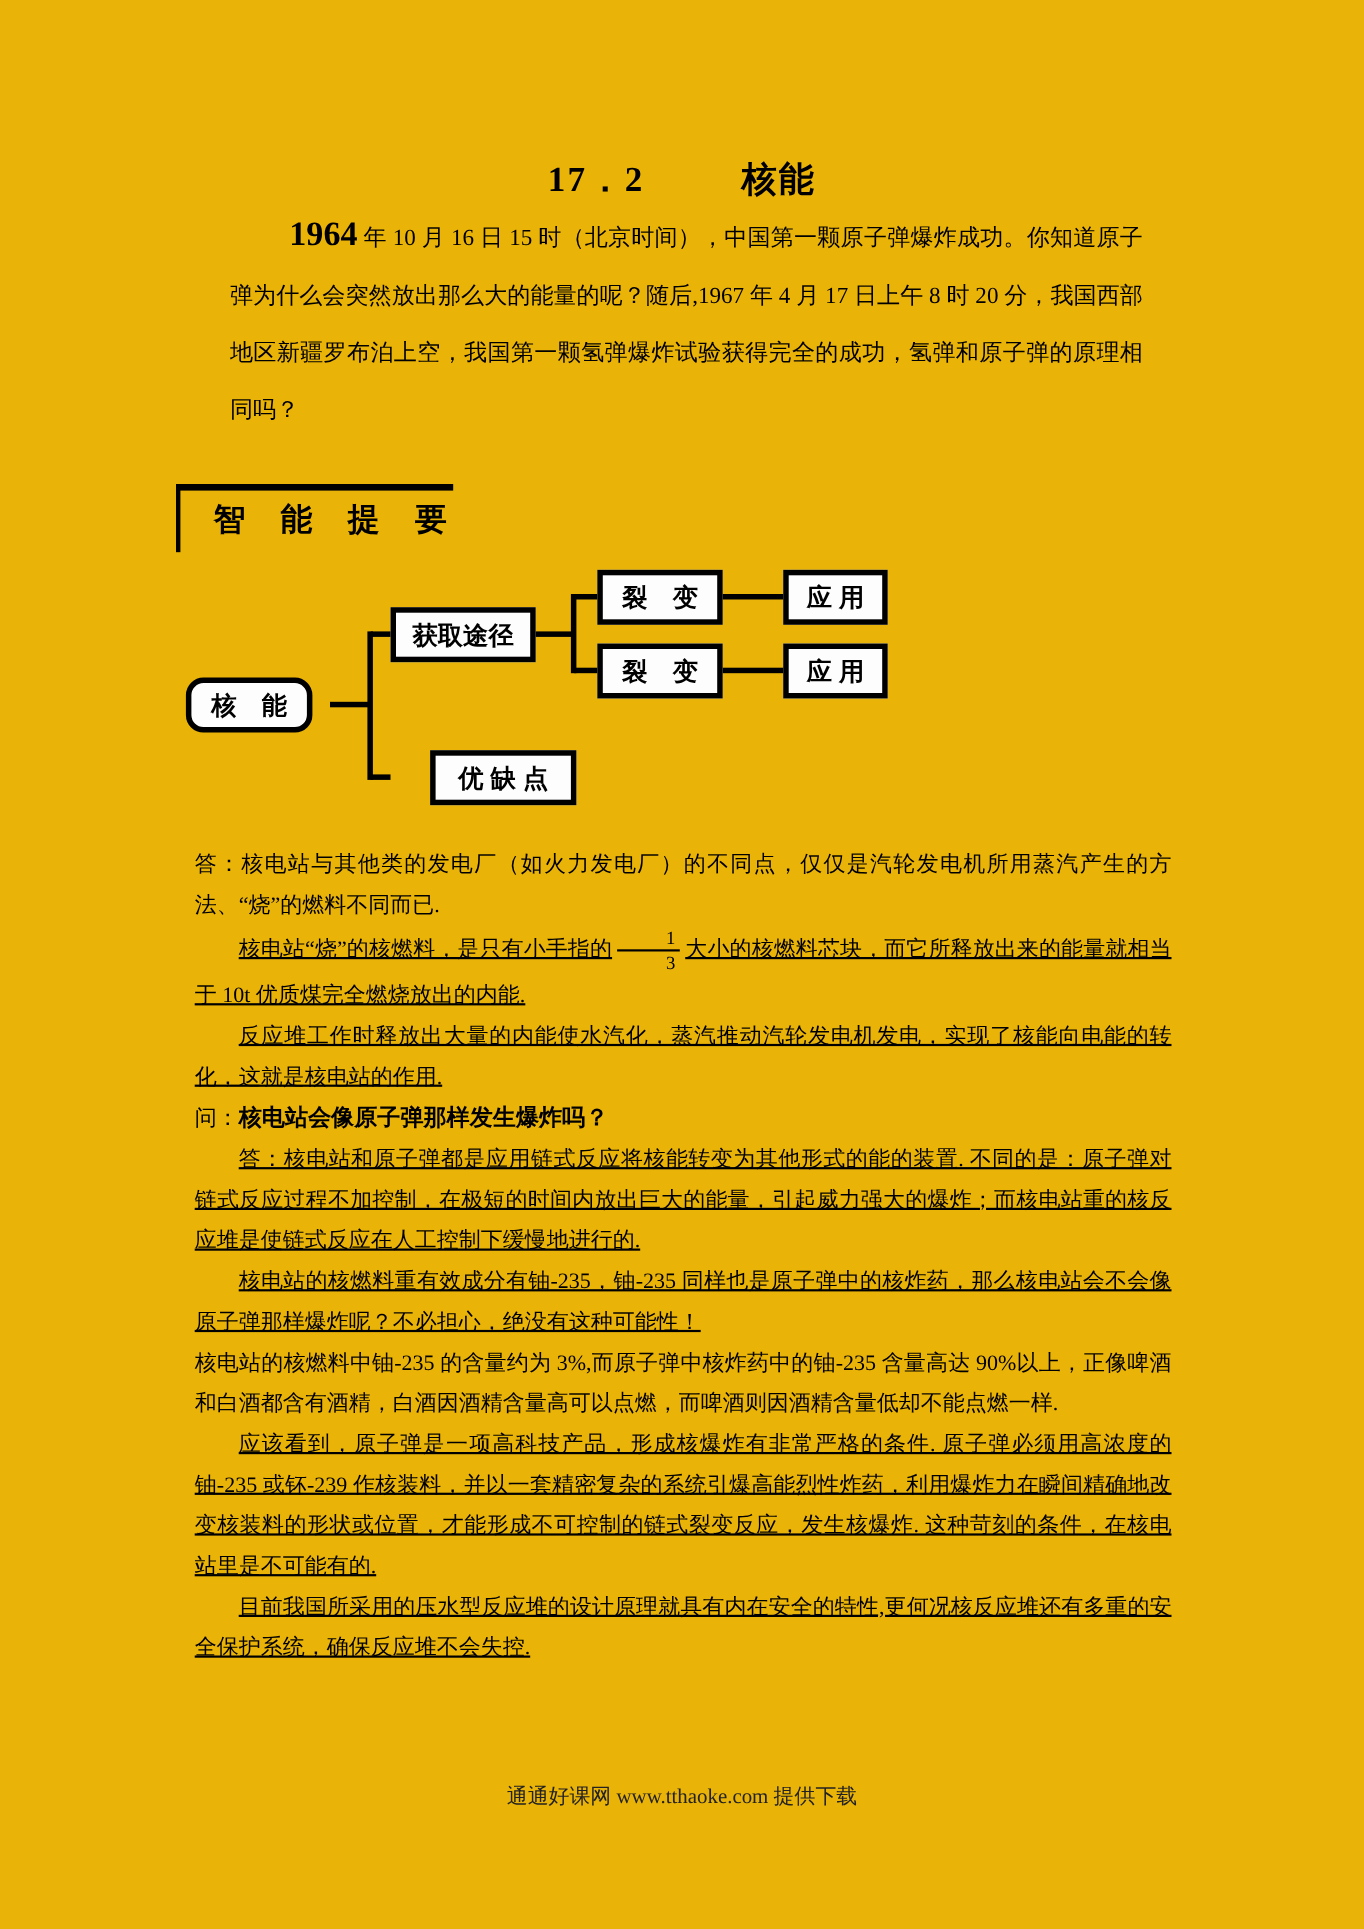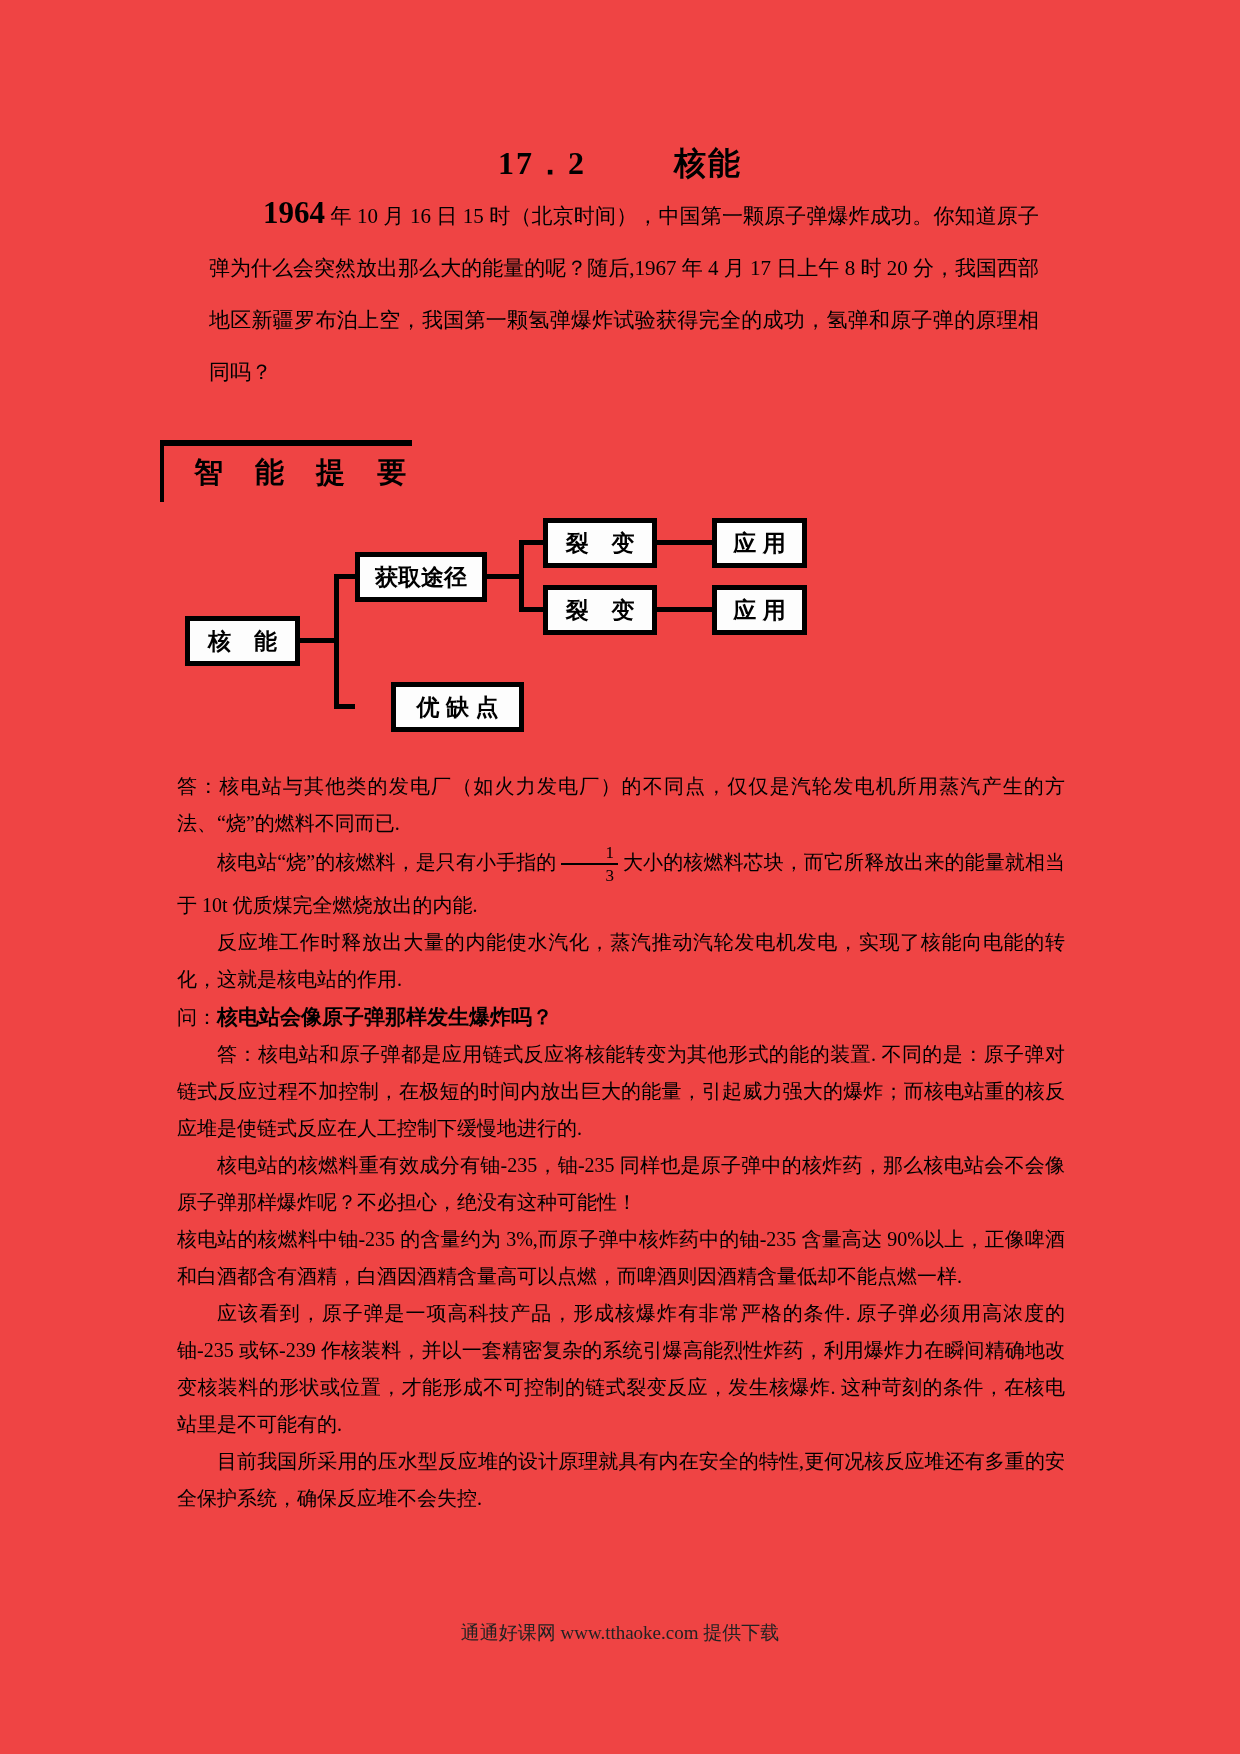--- a/index.html
+++ b/index.html
@@ -1,20 +1,20 @@
 <!DOCTYPE html>
 <html><head>
 <meta charset="utf-8">
 <style>
   html,body{margin:0;padding:0;background:#e9e9e9;}
   .page{
     position:relative;
     width:1240px;height:1754px;
     margin:0 auto;
-    background:#ef4444;
+    background:#eab308;
     color:#000;
     font-family:"Liberation Serif","DejaVu Serif",serif;
     overflow:hidden;
   }
   
   .title{
     position:absolute;left:0;top:142px;width:100%;
     text-align:center;font-weight:bold;font-size:32px;
     letter-spacing:2px;
   }
@@ -44,21 +44,21 @@
     font-family:"Liberation Sans","DejaVu Sans",sans-serif;
     font-weight:bold;font-size:23px;white-space:nowrap;
   }
   .dline{position:absolute;background:#000;}
   
   .qa{
     position:absolute;left:177px;top:768px;width:888px;
     font-size:20px;line-height:37px;text-align:justify;
   }
   .qa p{margin:0;}
-  .qa .ind{text-indent:2em;}
+  .qa .ind{text-indent:2em;text-decoration:underline;}
   .q-line .q-label{font-family:"Liberation Serif",serif;}
   .q-line .q-text{
     font-family:"Liberation Sans","DejaVu Sans",sans-serif;
     font-weight:bold;font-size:21px;
   }
   .frac{
     display:inline-flex;flex-direction:column;vertical-align:middle;
     text-align:center;font-size:17px;line-height:1.25;margin:0 5px;
   }
   .frac .num{border-bottom:2px solid #000;padding:0 4px;}
@@ -79,21 +79,21 @@
   </div>
 
   <div class="intro">
     <span class="lead">1964</span><span> 年 10 月 16 日 15 时（北京时间），中国第一颗原子弹爆炸成功。你知道原子弹为什么会突然放出那么大的能量的呢？随后,1967 年 4 月 17 日上午 8 时 20 分，我国西部地区新疆罗布泊上空，我国第一颗氢弹爆炸试验获得完全的成功，氢弹和原子弹的原理相同吗？</span>
   </div>
 
   <div class="sec-header">智 能 提 要</div>
 
   <div class="diagram">
 
-    <div class="dbox" style="left:185px;top:616px;width:115px;height:50px;">核　能</div>
+    <div class="dbox" style="left:169px;top:616px;width:115px;height:50px;border-radius:16px;">核　能</div>
     <div class="dbox" style="left:355px;top:552px;width:132px;height:50px;">获取途径</div>
     <div class="dbox" style="left:355px;top:682px;width:133px;height:50px;margin-left:36px;">优 缺 点</div>
     <div class="dbox" style="left:543px;top:518px;width:114px;height:50px;">裂　变</div>
     <div class="dbox" style="left:712px;top:518px;width:95px;height:50px;">应 用</div>
     <div class="dbox" style="left:543px;top:585px;width:114px;height:50px;">裂　变</div>
     <div class="dbox" style="left:712px;top:585px;width:95px;height:50px;">应 用</div>
 
     <div class="dline" style="left:300px;top:638px;width:37px;height:5px;"></div>
     <div class="dline" style="left:334px;top:574px;width:5px;height:135px;"></div>
     <div class="dline" style="left:337px;top:574px;width:18px;height:5px;"></div>

